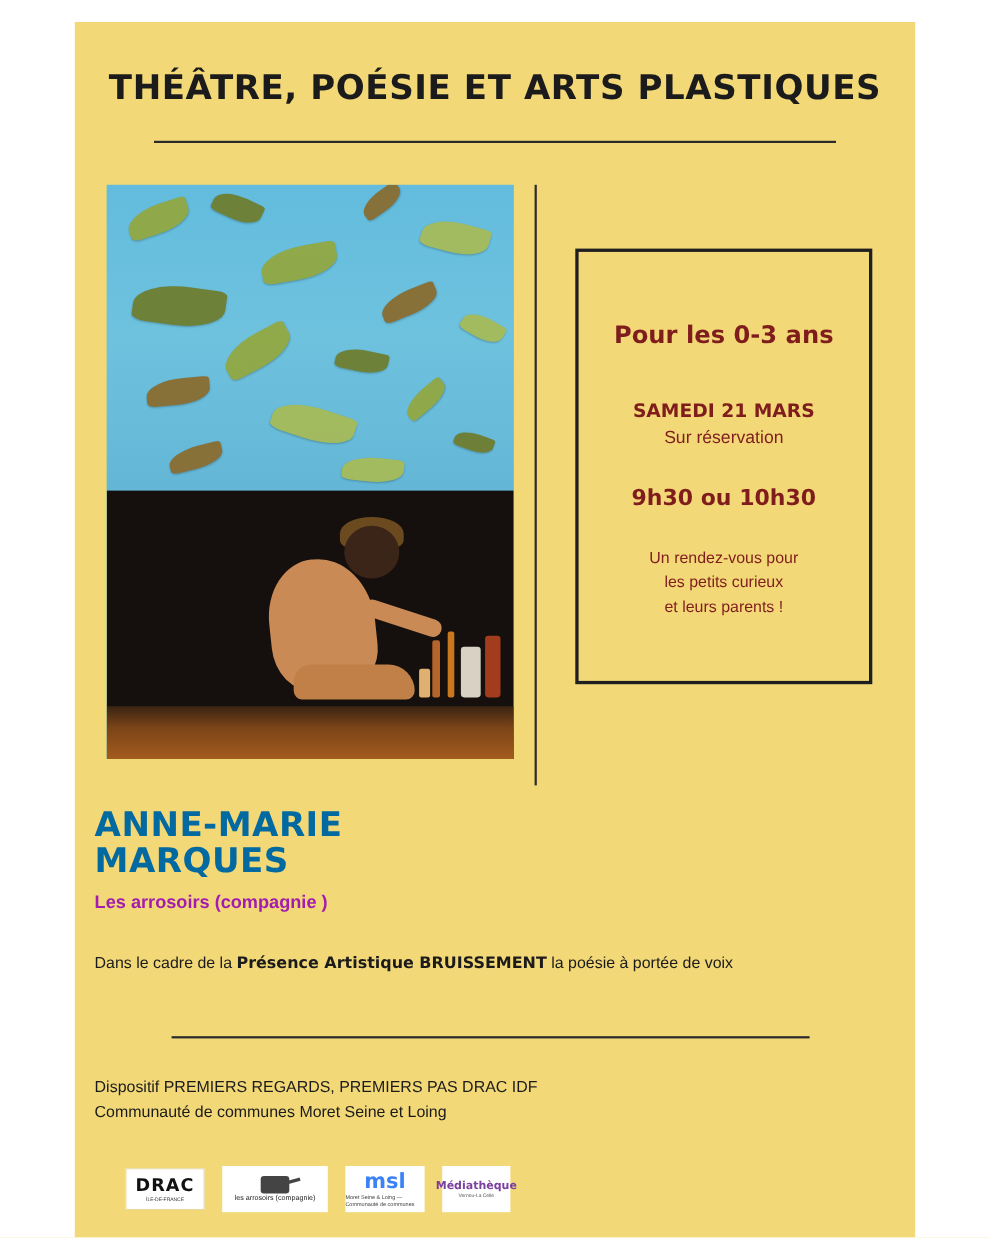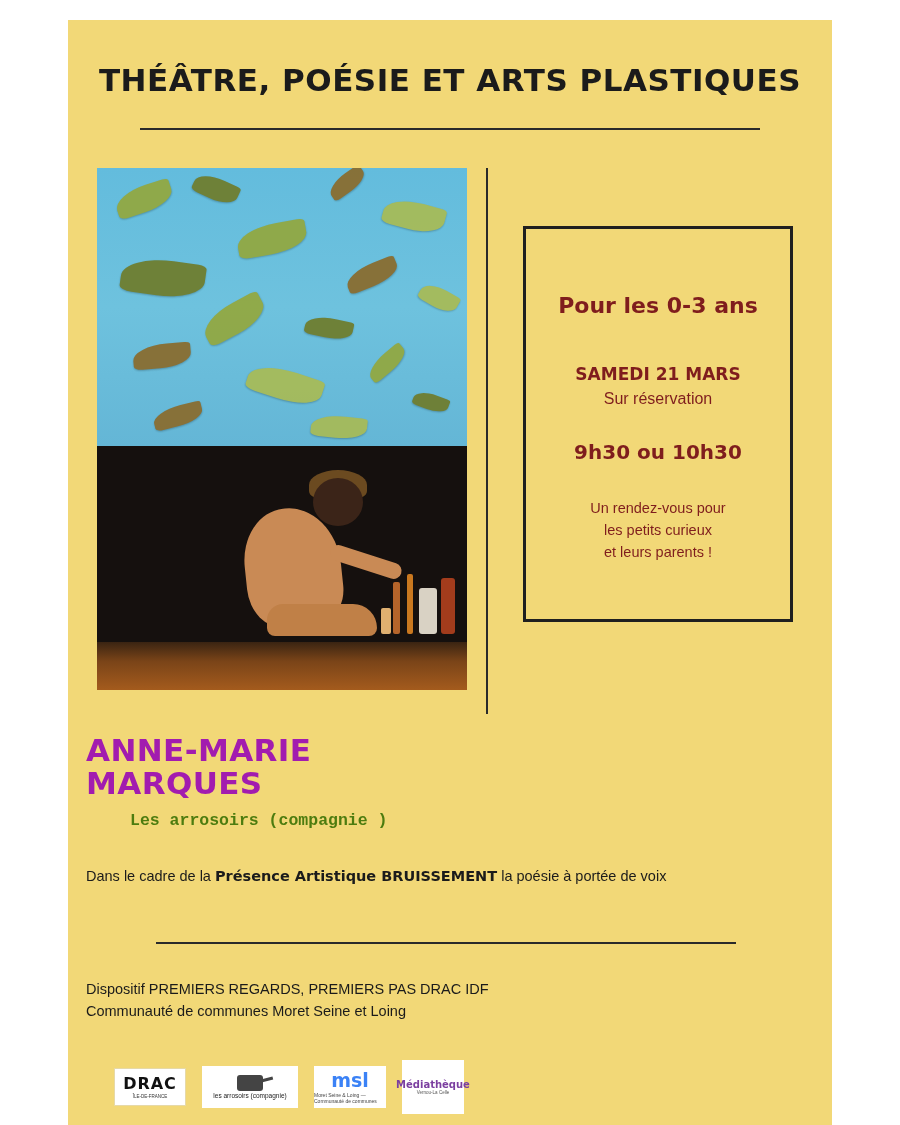--- a/index.html
+++ b/index.html
@@ -184,32 +184,31 @@
 
   
   .artist-name {
     position: absolute;
     left: 18px;
     top: 714px;
     font-size: 31px;
     font-weight: bold;
     line-height: 1.08;
     letter-spacing: 0.4px;
-    color: #a21caf;
+    color: #0369a1;
     font-family: "DejaVu Sans", sans-serif;
   }
   .artist-company {
     position: absolute;
     left: 18px;
     top: 791px;
     font-size: 16.5px;
     font-weight: bold;
-    color: #4d7c0f;
-    font-family: Liberation Mono, monospace;
-    margin-left: 44px;
+    color: #a21caf;
+    font-family: Liberation Sans, sans-serif;
   }
   .framework {
     position: absolute;
     left: 18px;
     top: 848px;
     font-size: 14.5px;
     color: #1b1b1b;
   }
   .framework b { font-family: "DejaVu Sans", sans-serif; }
 
@@ -287,21 +286,21 @@
     width: 96px; height: 42px;
     flex-direction: column;
   }
   .logo-arr .cap { font-size: 6.5px; color: #222; margin-top: 1px; }
   .logo-msl {
     width: 72px; height: 42px; flex-direction: column;
   }
   .logo-msl .mark { font-size: 19px; font-weight: bold; color: #3b82f6; font-family: "DejaVu Sans", sans-serif; line-height: 1; }
   .logo-msl .cap { font-size: 5px; color: #444; margin-top: 2px; }
   .logo-med {
-    width: 62px; height: 54px; flex-direction: column;
+    width: 62px; height: 42px; flex-direction: column;
   }
   .logo-med .mark { font-size: 10px; font-weight: bold; color: #7b3fa0; font-family: "DejaVu Sans", sans-serif; }
   .logo-med .cap { font-size: 4.5px; color: #555; }
   .watercan {
     width: 26px; height: 16px; background: #444; border-radius: 3px; position: relative;
   }
   .watercan::after {
     content: ""; position: absolute; right: -10px; top: 3px; width: 12px; height: 3px; background: #444; transform: rotate(-15deg);
   }
 </style>

